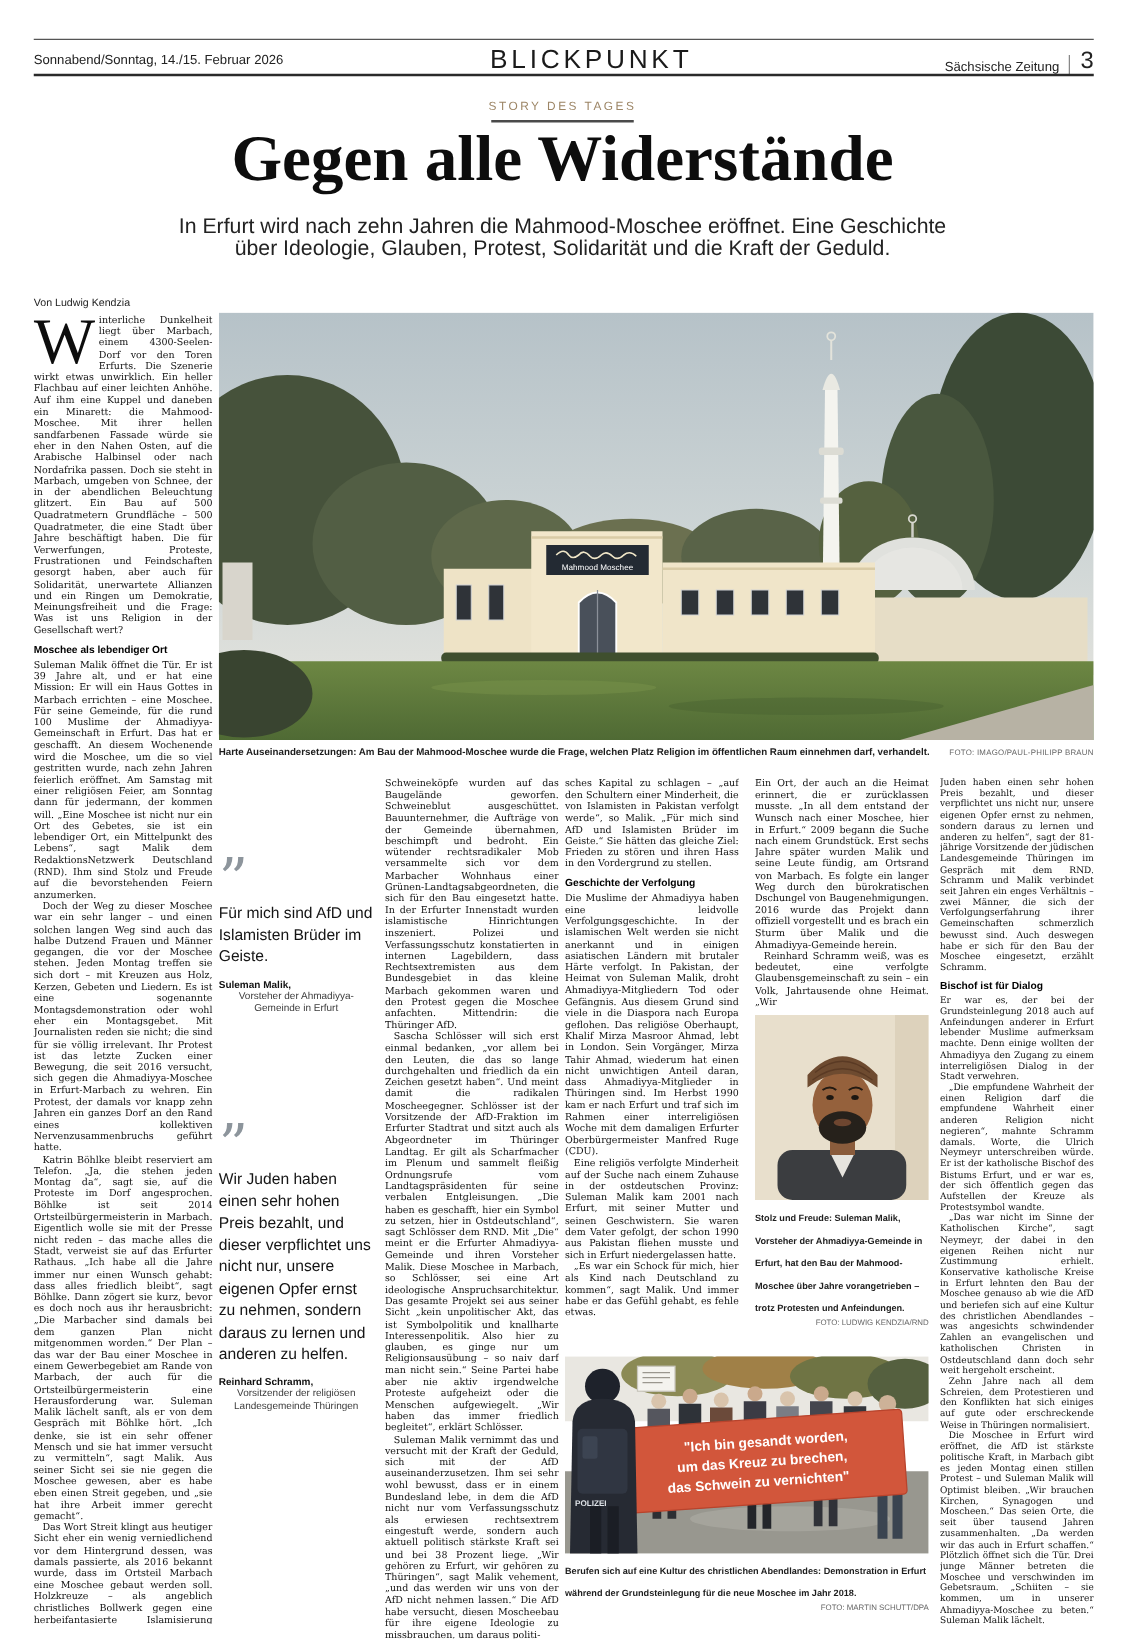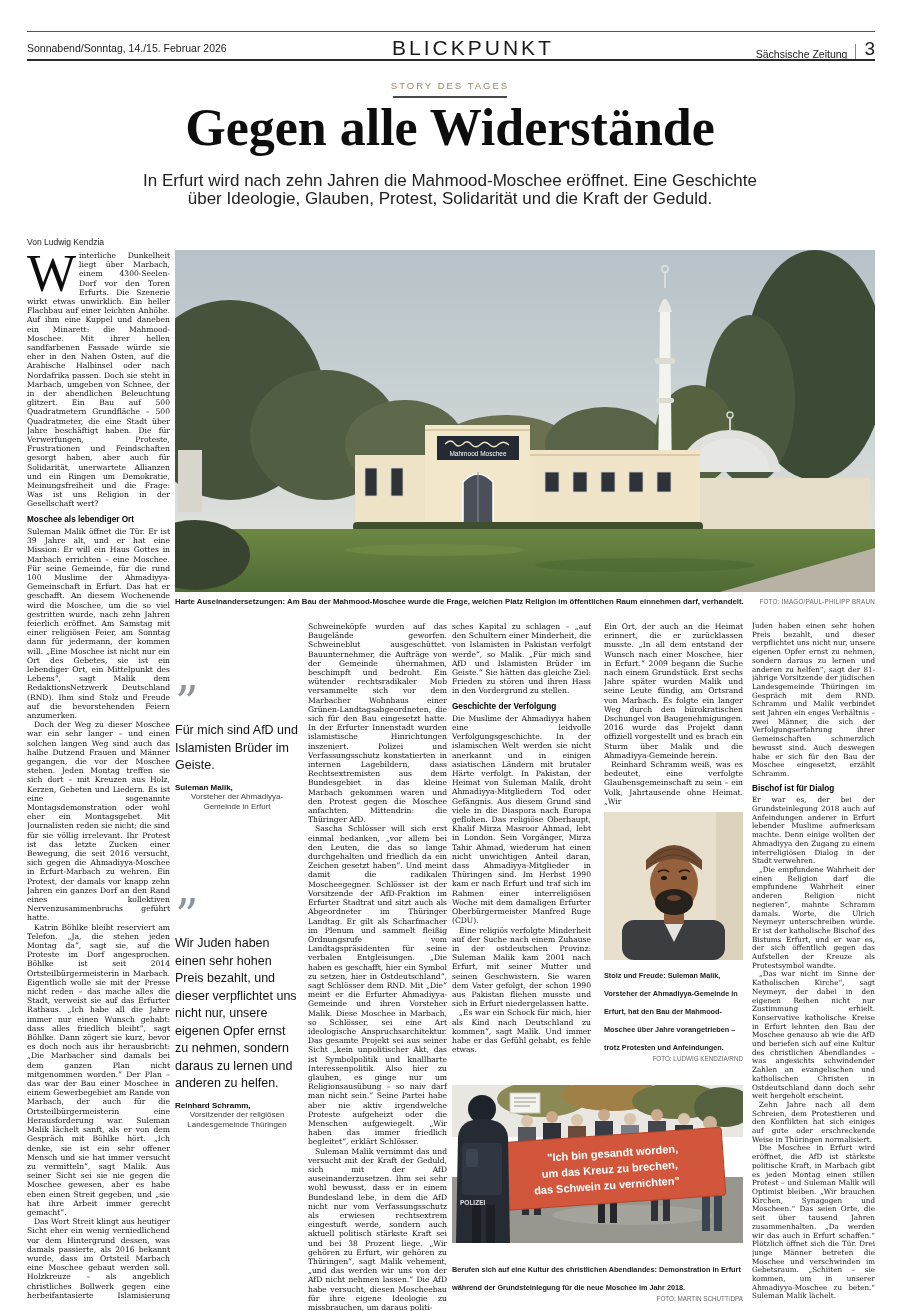--- a/index.html
+++ b/index.html
@@ -41,21 +41,21 @@
   figure{margin:0;}
   #main-photo{left:175px;top:250px;width:700px;height:342px;overflow:hidden;}
   #main-cap{left:175px;top:597px;width:700px;display:flex;justify-content:space-between;align-items:baseline;}
   .cap{font-size:7.8px;font-weight:bold;color:#1d1d1d;white-space:nowrap;overflow:hidden;text-align:right;}
   .capwrap{font-size:7.3px;font-weight:bold;line-height:9.6px;color:#1d1d1d;white-space:normal;}
   .credit{font-size:6.3px;color:#666;letter-spacing:.2px;flex-shrink:0;margin-left:8px;}
   .credit-r{display:block;text-align:right;font-size:6.3px;color:#666;margin-top:1px;}
   #portrait{left:604px;top:812px;width:139px;height:148px;overflow:hidden;}
   #portrait-cap{left:604px;top:964px;width:139px;}
   #demo{left:452px;top:1085px;width:291px;height:158px;overflow:hidden;}
-  #demo-cap{left:452px;top:1246px;width:291px;margin-top:12px;}
+  #demo-cap{left:452px;top:1246px;width:291px;}
   
   .pq{width:124px;}
   #quote1{left:175px;top:688px;}
   #quote2{left:175px;top:901px;}
   .pq .mark{font-family:"DejaVu Serif",serif;font-size:46px;line-height:30px;color:#8d959c;display:block;}
   .pq .qtext{font-size:12.5px;line-height:17.5px;color:#141414;margin:4px 0 8px 0;}
   .pq .qname{font-size:8px;font-weight:bold;color:#111;}
   .pq .qrole{font-size:8px;line-height:10.5px;color:#3c3c3c;text-align:center;}
 </style>
 </head>

